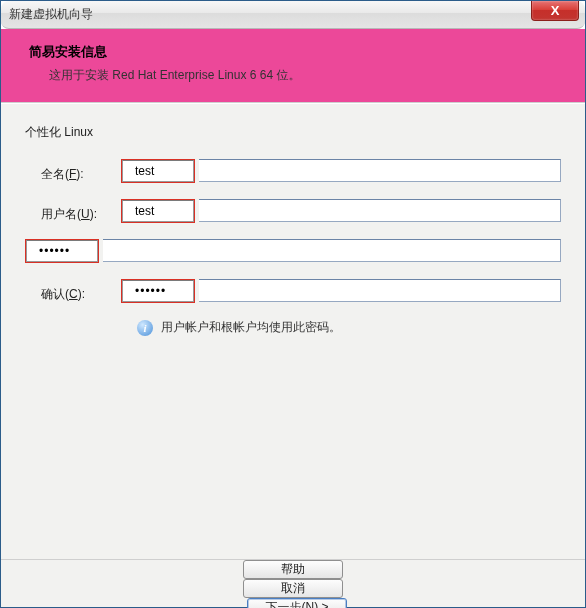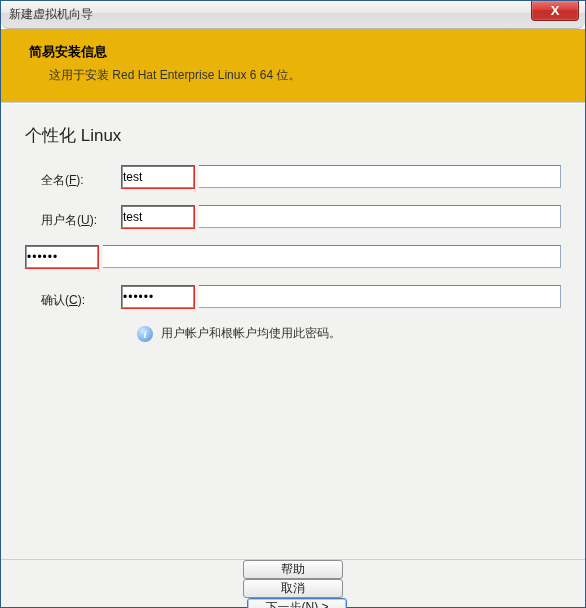--- a/index.html
+++ b/index.html
@@ -51,21 +51,21 @@
     align-items: center;
     justify-content: center;
     position: absolute;
     top: 0;
     right: 6px;
     cursor: pointer;
     font-size: 13px;
     box-shadow: inset 0 0 2px rgba(255,255,255,0.5);
   }
   .header-panel {
-    background: #eab308;
+    background: #ec4899;
     padding: 14px 28px 18px 28px;
     border-bottom: 1px solid #cfcfcf;
   }
   .header-title {
     font-weight: bold;
     font-size: 13px;
     margin-bottom: 6px;
     color: #000;
   }
   .header-desc {
@@ -73,21 +73,21 @@
     color: #333;
     padding-left: 20px;
   }
   .content {
     background: #f2f2f0;
     padding: 20px 24px 20px 24px;
     height: 480px;
     border-top: 1px solid #fff;
   }
   .section-title {
-    font-size: 17px;
+    font-size: 12px;
     color: #222;
     margin-bottom: 18px;
   }
   .form-row {
     display: flex;
     align-items: flex-end;
     margin-bottom: 16px;
   }
   .form-label {
     width: 96px;
@@ -102,21 +102,21 @@
     display: inline-block;
     padding: 0;
     margin-right: 4px;
   }
   .input-short {
     width: 72px;
     height: 22px;
     border: 1px solid #999;
     border-top-color: #7a7a7a;
     font-size: 12px;
-    padding: 2px 0;
+    padding: 2px 12px;
     outline: none;
     background: #fff;
     font-family: inherit;
   }
   .input-long {
     flex: 1;
     height: 23px;
     border: 1px solid #96a8c1;
     border-top-color: #6b84a6;
     font-size: 12px;

